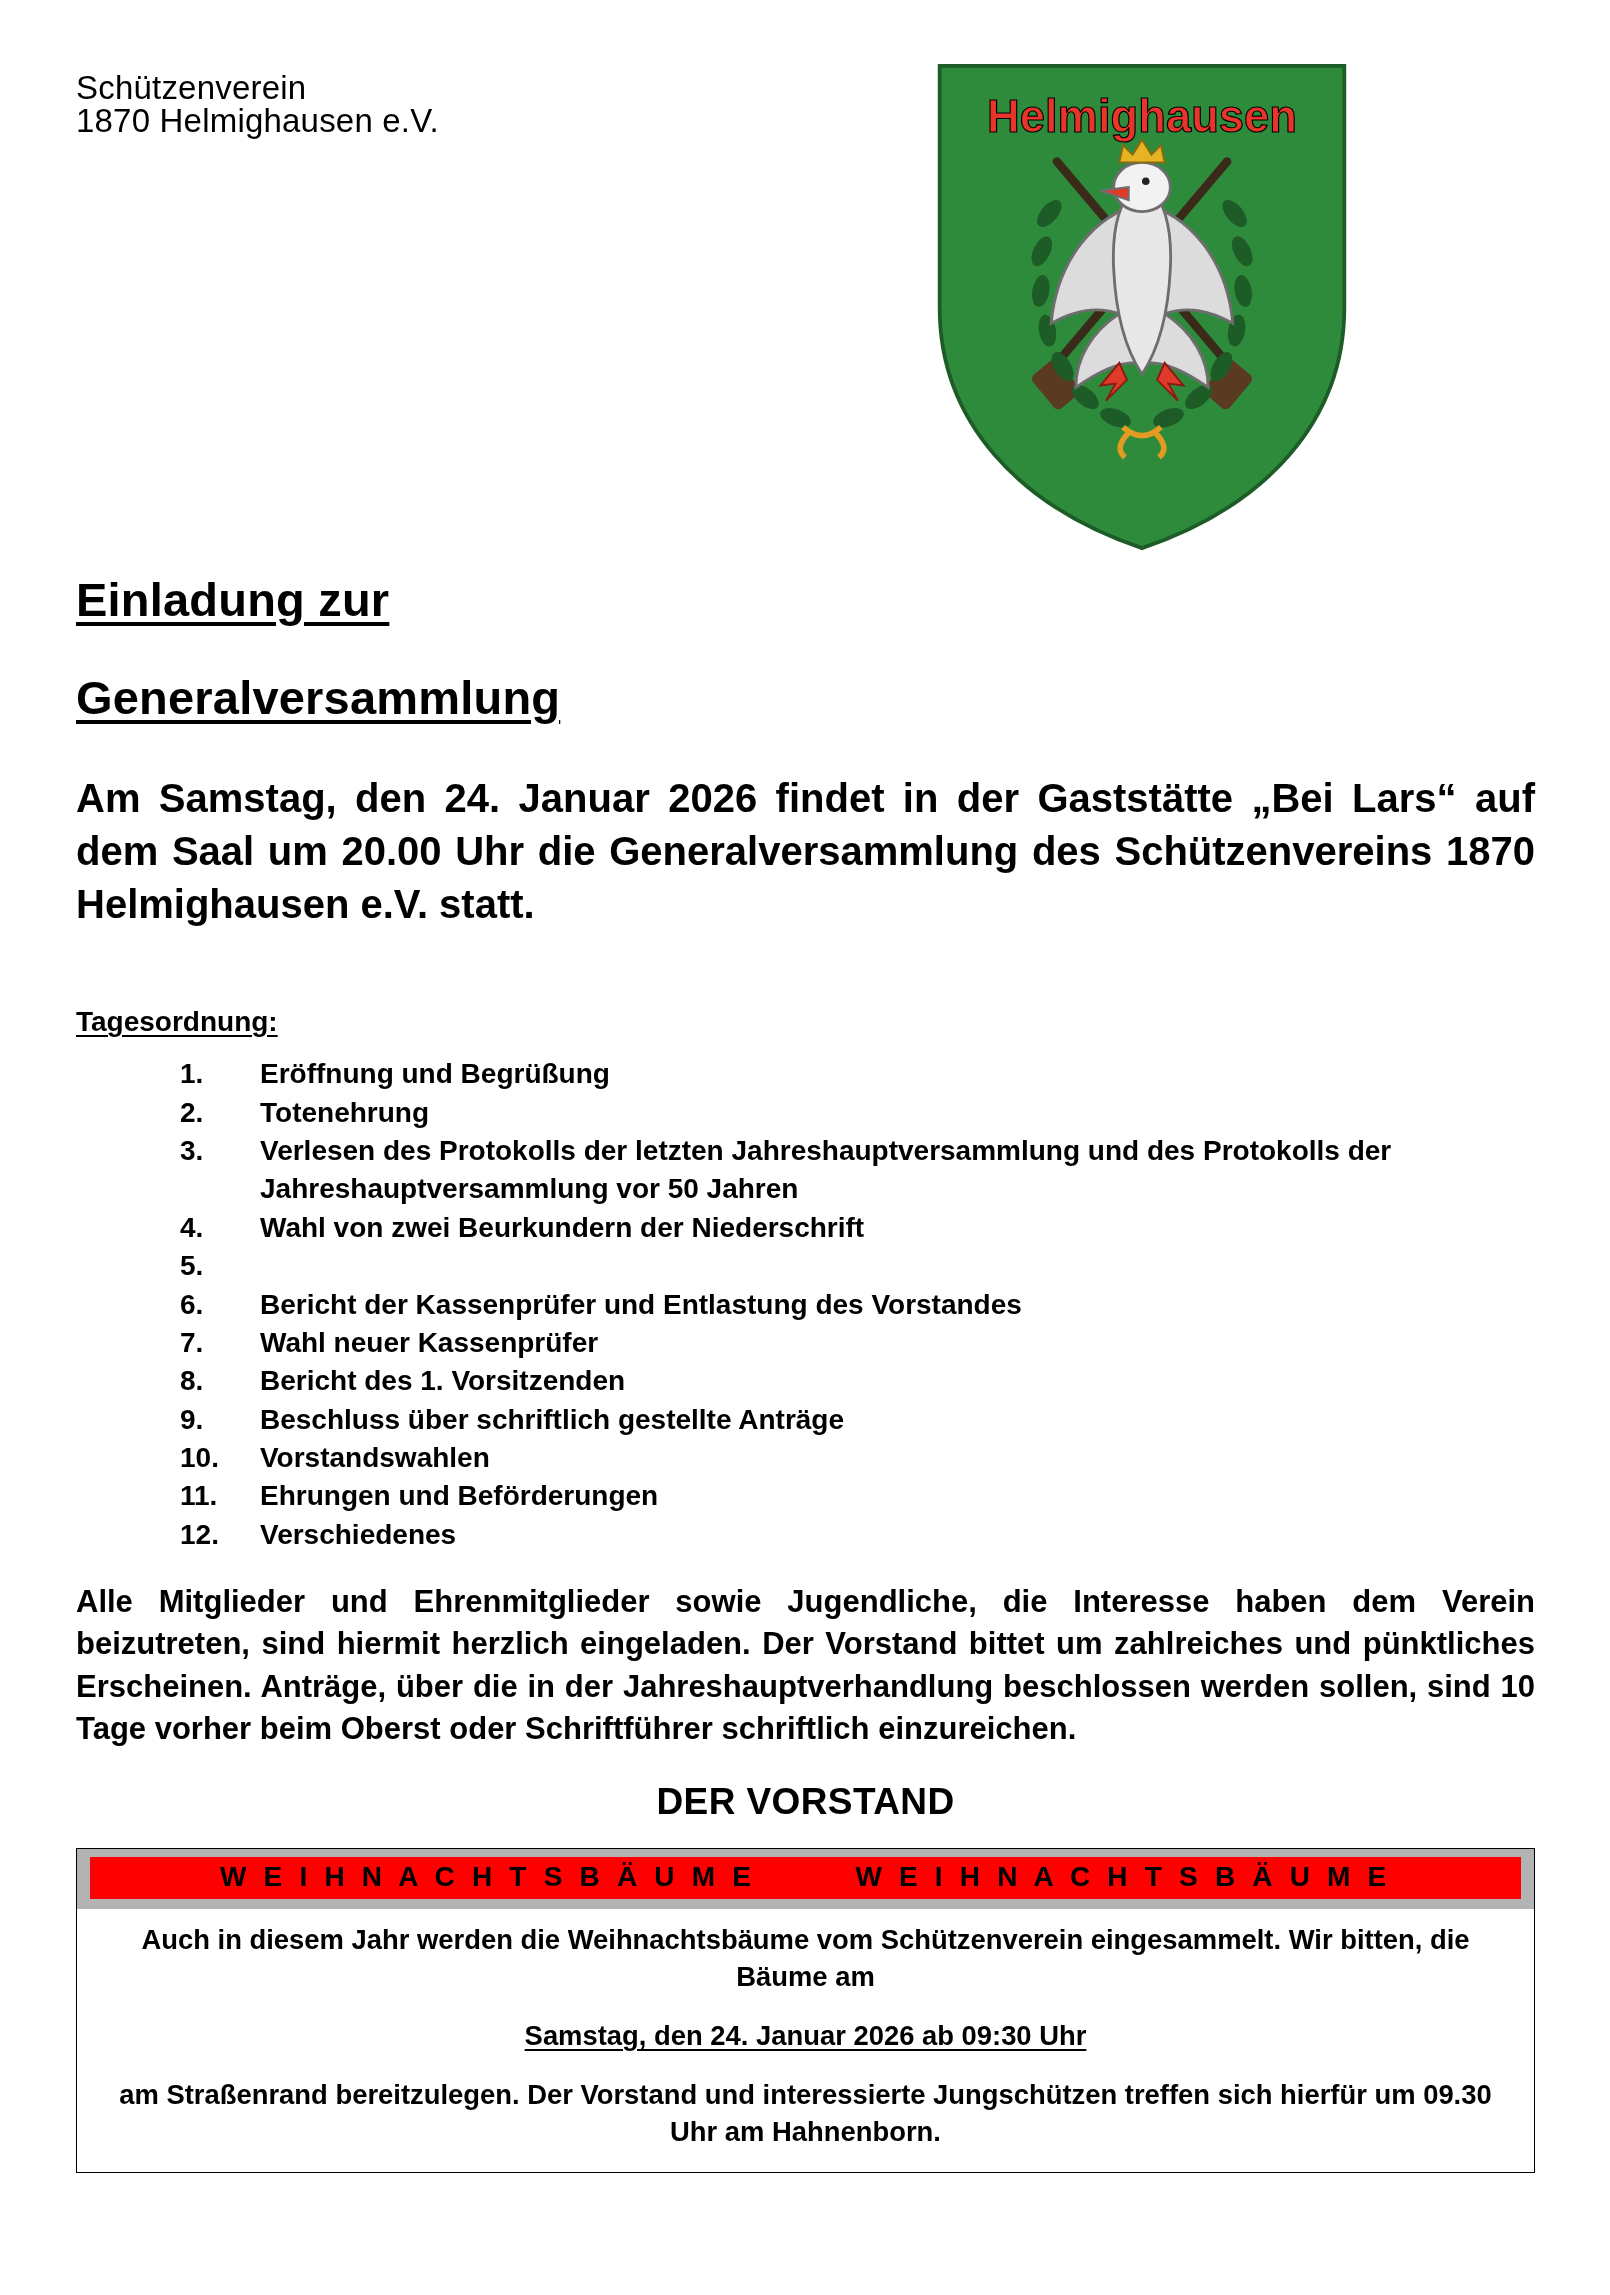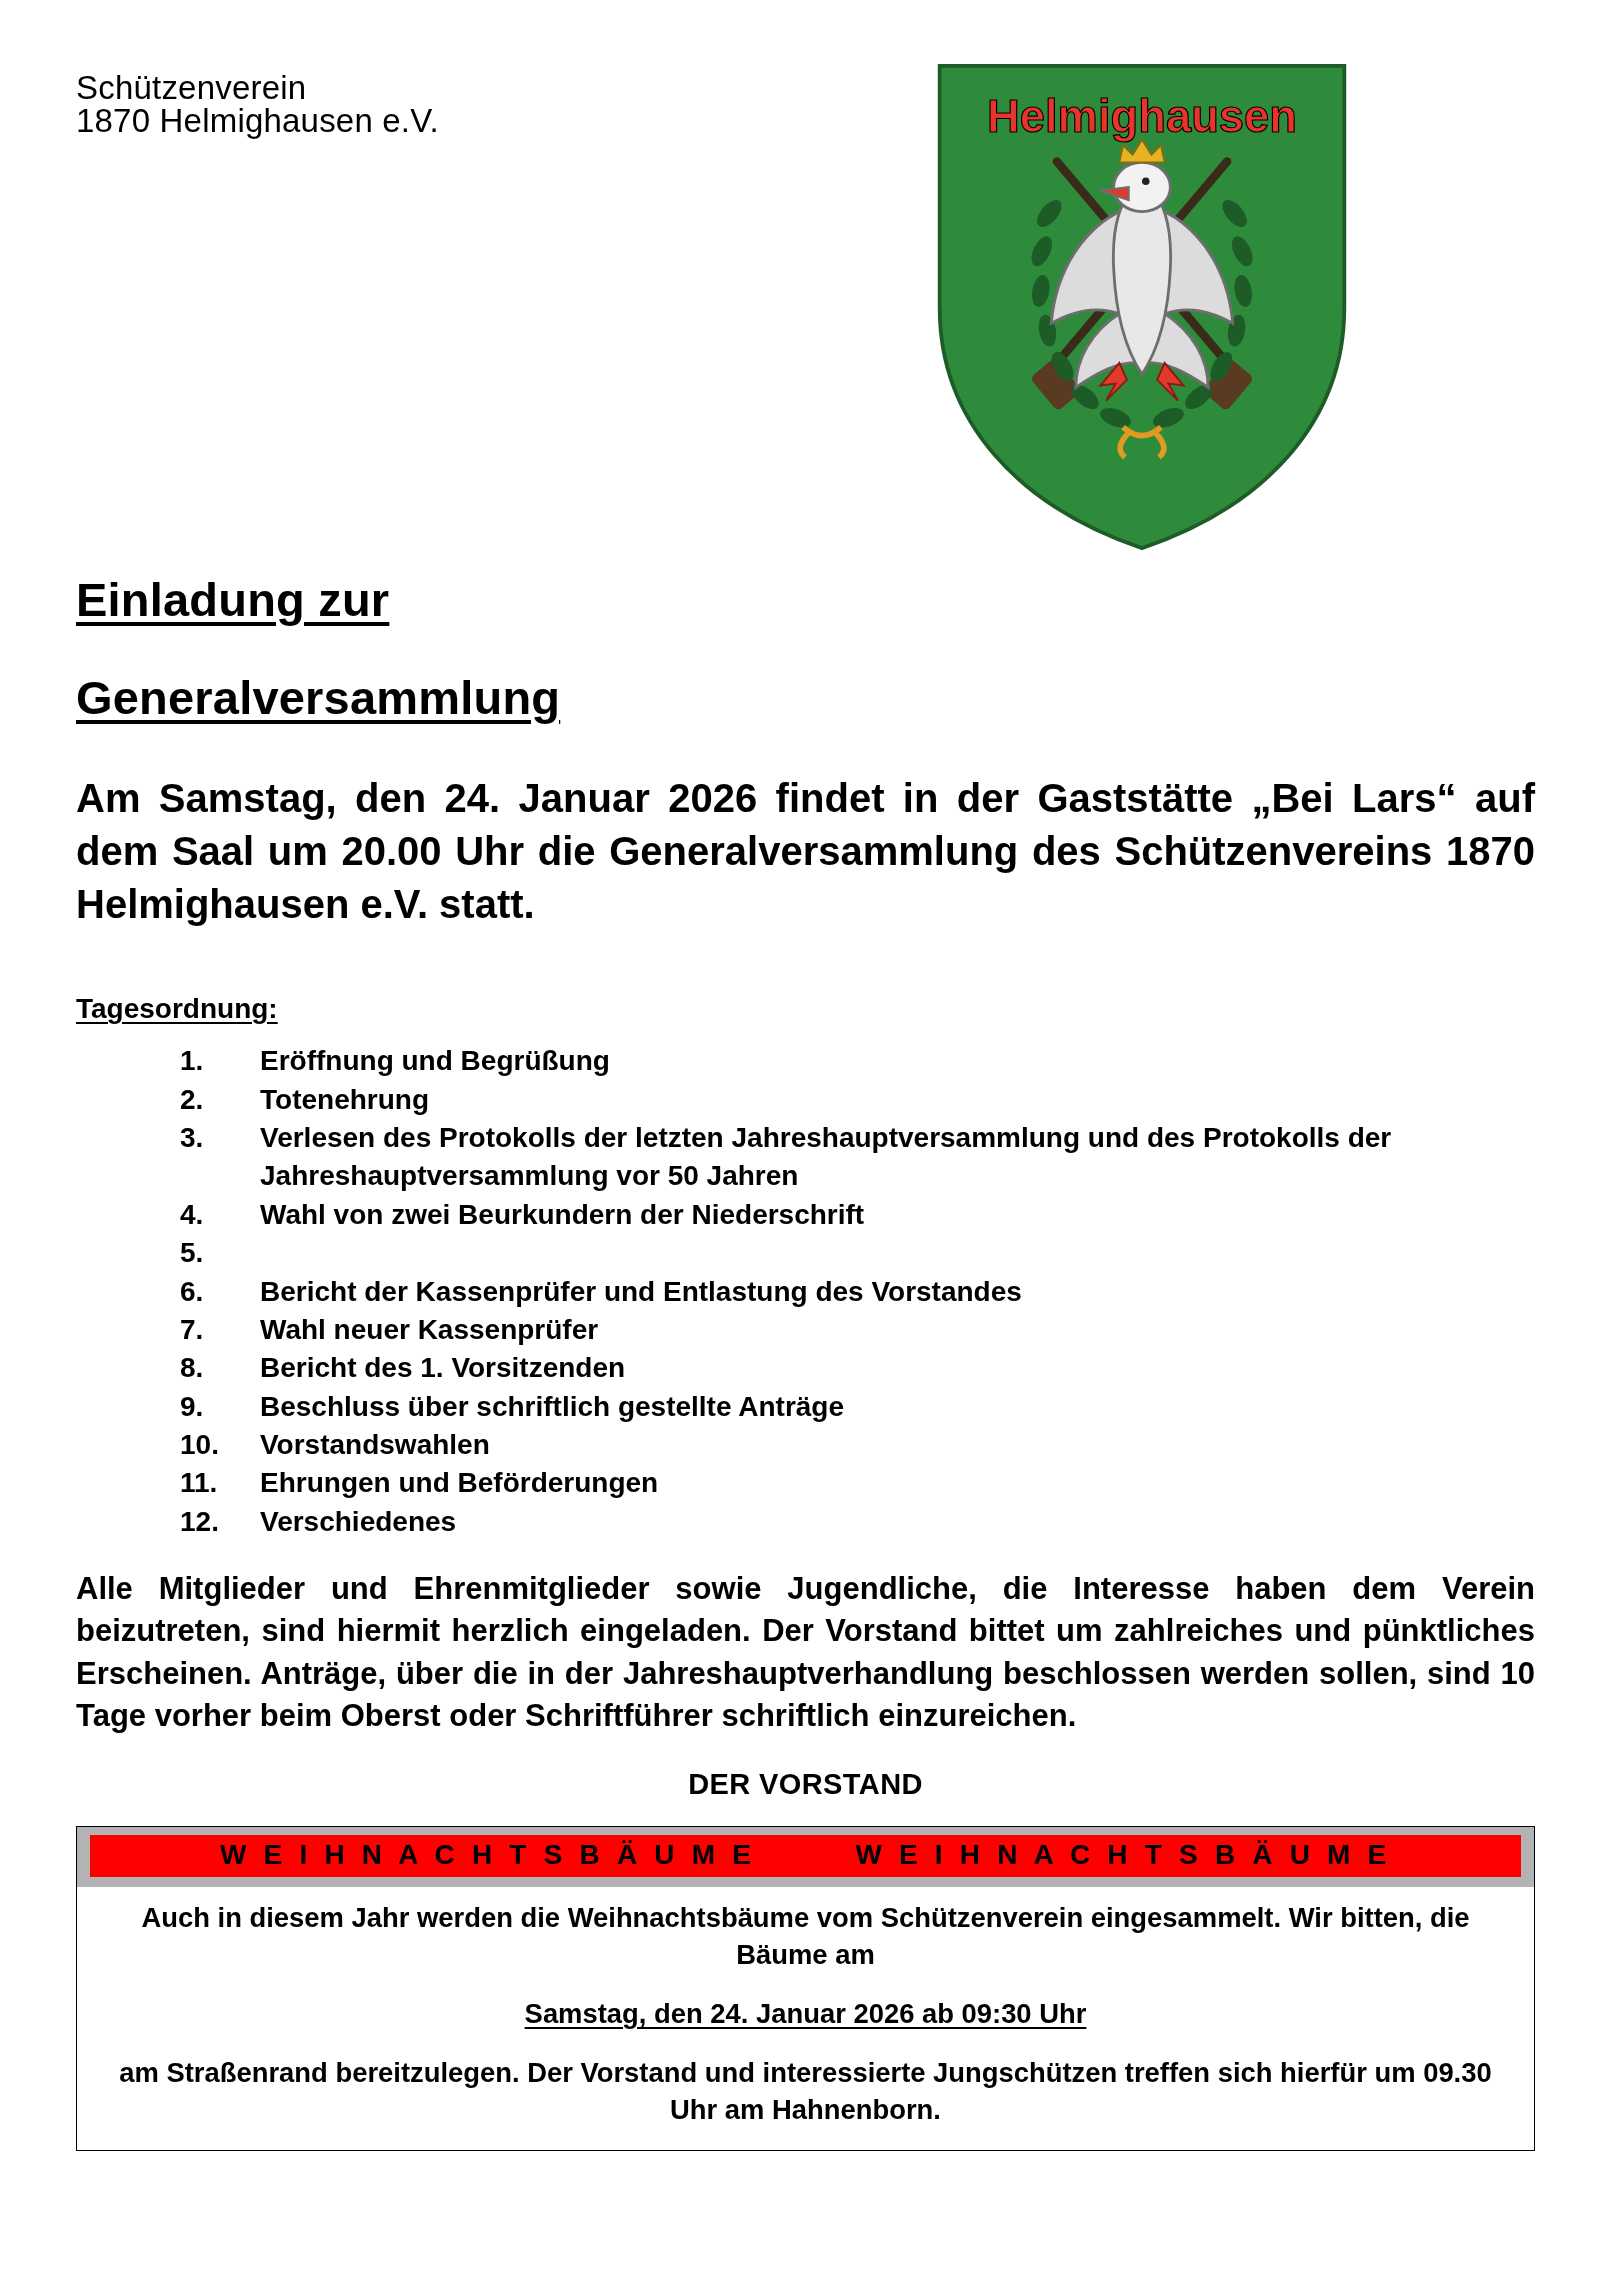--- a/index.html
+++ b/index.html
@@ -77,21 +77,21 @@
     font-size: 40px;
     font-weight: bold;
     line-height: 1.32;
     text-align: justify;
     text-align-last: left;
     letter-spacing: 0px;
   }
 
   
   .agenda-heading {
-    margin-top: 23px;
+    margin-top: 36px;
     font-size: 28px;
     font-weight: bold;
     text-decoration: underline;
     text-underline-offset: 3.8px;
     display: inline-block;
     text-align: right;
   }
   ol.agenda {
     margin: 17px 0 0 0;
     padding: 0;
@@ -118,21 +118,21 @@
     margin-top: 26.5px;
     font-size: 31px;
     font-weight: bold;
     line-height: 1.37;
     text-align: justify;
     text-align-last: left;
   }
   .vorstand {
     margin-top: 26.5px;
     text-align: center;
-    font-size: 29px;
+    font-size: 37px;
     font-weight: bold;
     letter-spacing: 0.4px;
   }
 
   
   .xmas-box {
     margin-top: 24.6px;
     border: 1.9px solid #000000;
     box-sizing: border-box;
   }

